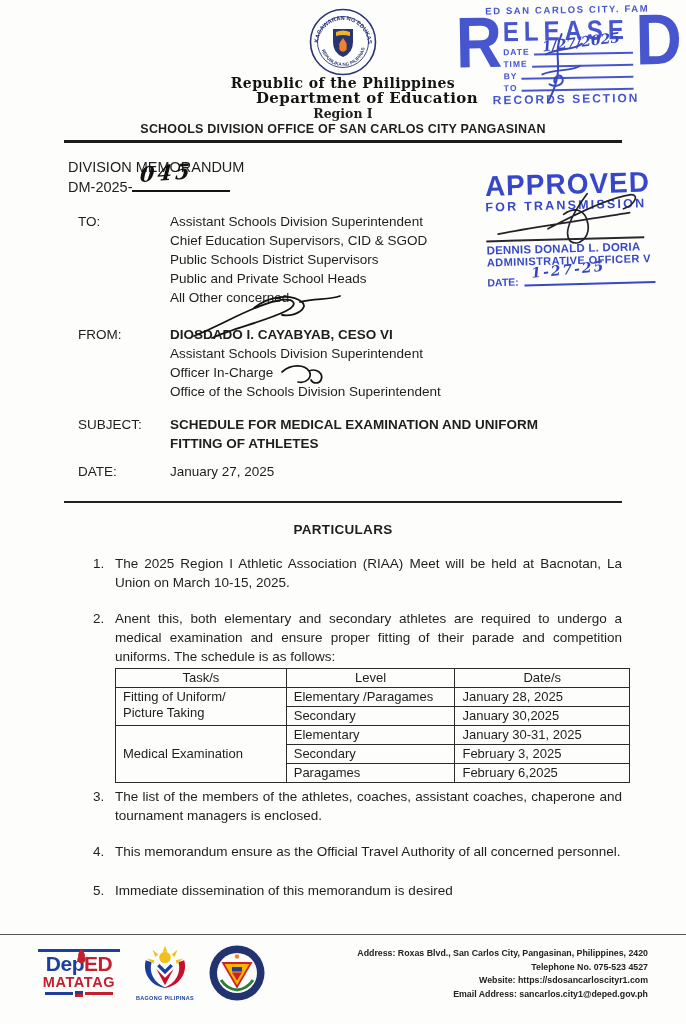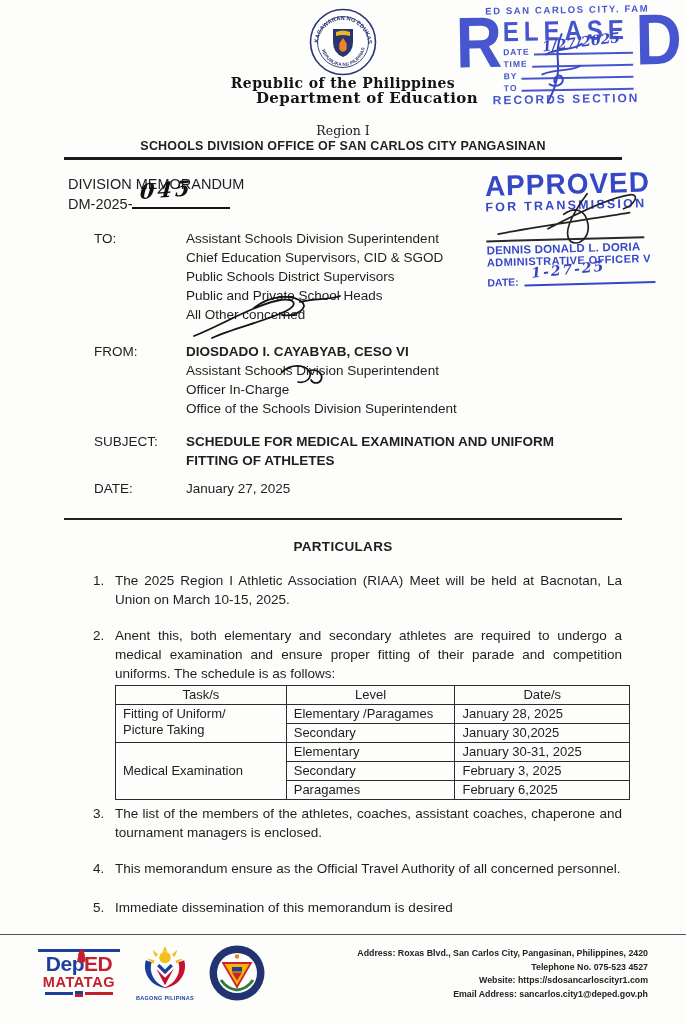--- a/index.html
+++ b/index.html
@@ -9,21 +9,21 @@
     font-family:"Liberation Sans", sans-serif;
   }
   
   .header{padding-top:8px; text-align:center;}
   .seal{display:block; margin:0 auto;}
   .h-republic,.h-department{
     font-family:"DejaVu Serif", serif; font-weight:bold; letter-spacing:.4px;
     font-size:14px; line-height:15px; color:#141414;
   }
   .h-department{font-size:15px;padding-left:48px;}
-  .h-region{font-family:"DejaVu Serif", serif; font-weight:normal; font-size:12.5px; line-height:14px; margin-top:18px;}
+  .h-region{font-family:"DejaVu Serif", serif; font-weight:bold; font-size:12.5px; line-height:14px; margin-top:1px;}
   .h-office{font-weight:bold; font-size:12.5px; line-height:15px; margin-top:1px; letter-spacing:.2px;}
   .header-rule{height:3px; background:#1b1b1b; margin:3px 64px 0 64px;}
   
   .stamp{position:absolute; user-select:none;}
   .rs{left:456px; top:4px; width:224px; color:#3a49cc; opacity:.93; transform:rotate(-1deg);}
   .rs-top{font-size:9.5px; font-weight:800; letter-spacing:1.6px; text-align:center; white-space:nowrap;}
   .rs-main{display:flex; align-items:flex-start; margin-top:0;}
   .rs-big{font-size:64px; font-weight:800; line-height:.82; transform:scaleY(1.12); letter-spacing:-2px;}
   .rs-mid{flex:1; padding:2px 3px 0 3px; min-width:0;}
   .rs-word{font-size:24px; font-weight:800; letter-spacing:5px; line-height:1; white-space:nowrap; transform:scaleY(1.15); transform-origin:left top;}
@@ -47,21 +47,21 @@
     font-size:14px; color:#2b3bbb; transform:rotate(-4deg); letter-spacing:2px; white-space:nowrap;}
   .ap-sig{position:absolute; top:16px; left:4px;}
   
   .memo-block{margin:16px 0 0 68px; font-size:14.5px; line-height:17px;}
   .memo-num{margin-top:1px;}
   .memo-line{display:inline-block; width:98px; border-bottom:2px solid #141414; height:13px; position:relative; vertical-align:baseline;}
   .hand-045{position:absolute; left:8px; top:-13px; font-family:"DejaVu Serif", serif; font-style:italic; font-weight:bold;
     font-size:21px; letter-spacing:3px; color:#101010; transform:rotate(-4deg) skewX(-8deg); display:inline-block;}
   
   .fields{margin:16px 60px 0 78px; font-size:13.5px; line-height:19px; position:relative;}
-  .frow{display:flex; align-items:flex-start;margin-left:16px;}
+  .frow{display:flex; align-items:flex-start;}
   .flabel{width:92px; flex-shrink:0;}
   .fvalue{flex:1;}
   .gap18{margin-top:18px;} .gap14{margin-top:14px;} .gap9{margin-top:9px;}
   .bold{font-weight:bold;}
   .subject-text{max-width:405px;}
   .sig-main{position:absolute; left:190px; top:292px; pointer-events:none;}
   .sig-small{position:absolute; left:278px; top:360px; pointer-events:none;}
   .mid-rule{height:2px; background:#222; margin:20px 64px 0 64px;}
   
   .particulars-head{text-align:center; font-weight:bold; font-size:13.5px; margin-top:19px; letter-spacing:.3px;}

